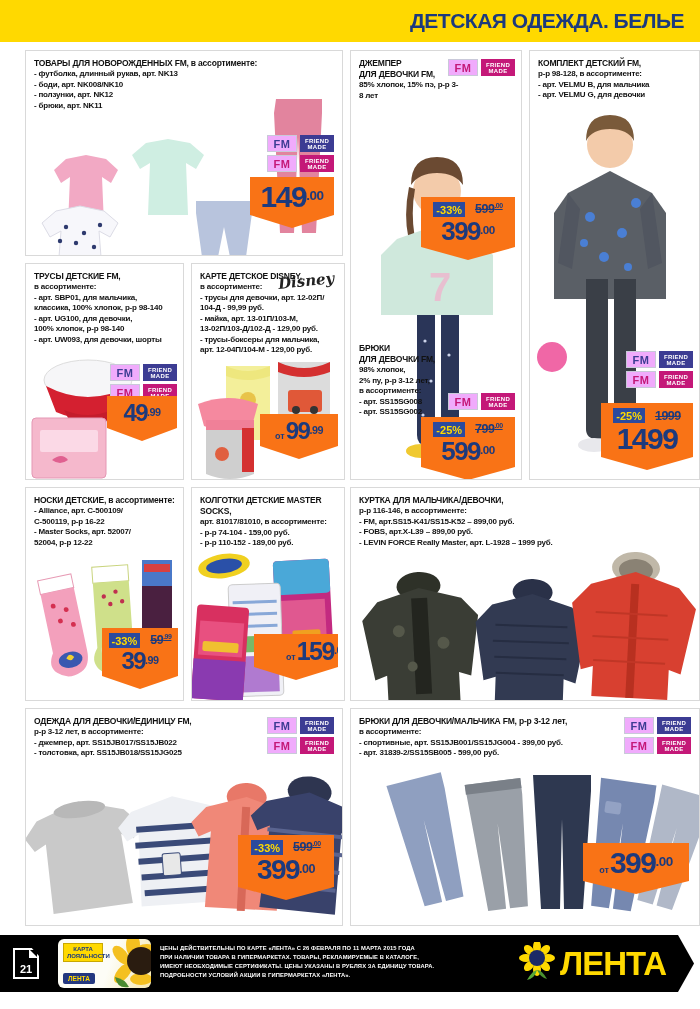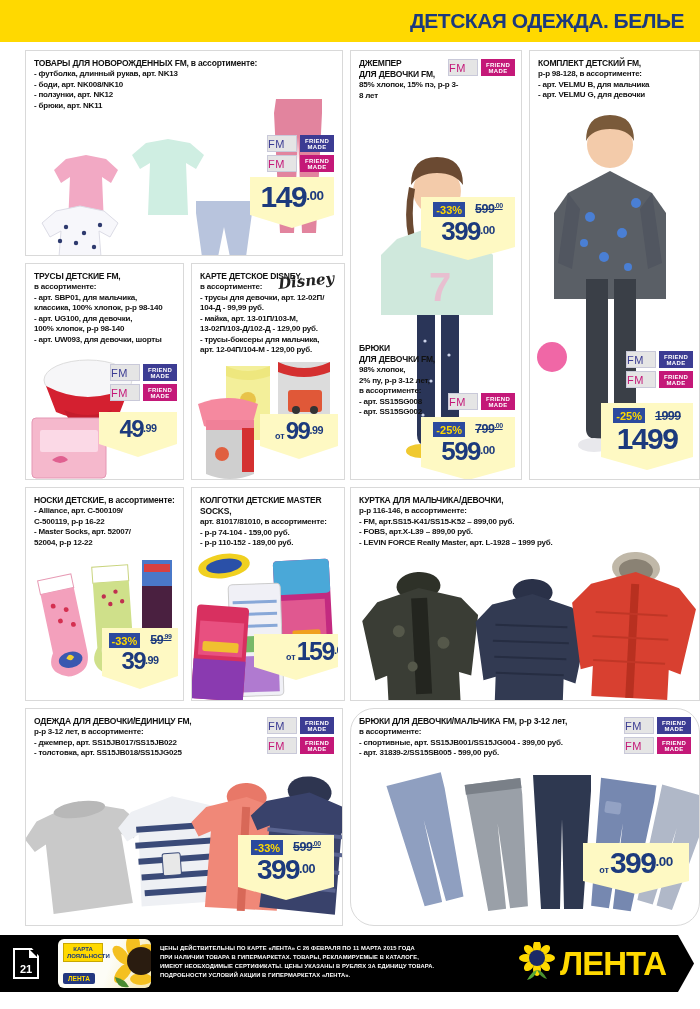--- a/index.html
+++ b/index.html
@@ -10,28 +10,28 @@
   .header h1 { position:absolute; right:16px; top:0; line-height:42px; font-size:21px;
     font-weight:800; color:#1c3a7d; letter-spacing:-0.5px; }
   
   .card { position:absolute; background:#fff; border:1px solid #d9d9d9; overflow:hidden; }
   .card .txt { position:absolute; left:8px; top:7px; color:#111; z-index:3; }
   .card .title { font-size:8.5px; font-weight:800; line-height:1.3; white-space:pre-line; letter-spacing:-0.2px;}
   .card .desc { font-size:8px; font-weight:700; line-height:1.32; white-space:pre-line; letter-spacing:-0.2px;}
   
   .fm-col { position:absolute; display:flex; flex-direction:column; gap:3px; z-index:4; }
   .fm-pair { display:flex; gap:3px; align-items:stretch; }
-  .fm-box { width:30px; height:17px; background:#e5e5e5; border:1px solid #c9c9d9; color:#3c3c93;
-    font-size:11px; font-weight:400; line-height:16px; letter-spacing:0.5px;}
+  .fm-box { width:30px; height:17px; background:#f0abfc; border:1px solid #c9c9d9; color:#3c3c93;
+    font-size:11px; font-weight:700; text-align:center; line-height:16px; letter-spacing:0.5px;}
   .friend-box { width:34px; height:17px; color:#fff; background:#3c3c93; font-size:6px; font-weight:800;
     text-align:center; line-height:1.15; padding-top:2.5px; letter-spacing:0.3px; }
   .fm-pair.magenta .fm-box { color:#c41878; }
   .fm-pair.magenta .friend-box { background:#c41878; }
   
-  .tag { position:absolute; background:#fef9c3; color:#1c3a7d; text-align:center;
+  .tag { position:absolute; background:#f97316; color:#1c3a7d; text-align:center;
     padding:5px 4px 16px; z-index:5;
     clip-path:polygon(0 0,100% 0,100% calc(100% - 13px),50% 100%,0 calc(100% - 13px)); }
   .row1 { display:flex; justify-content:center; align-items:center; gap:10px; margin-bottom:1px; }
   .disc { background:#2b4a9e; color:#ffd900; font-size:11px; font-weight:800; padding:1.5px 3px; }
   .old { font-size:12.5px; font-weight:800; text-decoration:line-through; letter-spacing:-0.5px; }
   .old sup { font-size:7px; }
   .big { font-weight:800; line-height:1; letter-spacing:-1.5px; white-space:nowrap; }
   .big .ot { font-size:9px; font-weight:800; letter-spacing:0; margin-right:1px; }
   .big sup { font-size:0.45em; vertical-align:0.5em; letter-spacing:-0.5px; }
   
@@ -233,21 +233,21 @@
   <div class="fm-col" style="right:6px;top:100px;">
     <div class="fm-pair">
         <span class="fm-box">FM</span>
         <span class="friend-box">FRIEND MADE</span>
       </div>
     <div class="fm-pair magenta">
         <span class="fm-box">FM</span>
         <span class="friend-box">FRIEND MADE</span>
       </div>
   </div>
-  <div class="tag" style="right:6px;top:148px;width:78px;">
+  <div class="tag" style="right:6px;top:132px;width:70px;">
     <div class="big" style="font-size:24px;"><span>49</span><sup>.99</sup></div>
   </div>
 </div>
 
 <div class="card" style="left:191px;top:263px;width:154px;height:217px;">
   <div class="disney">Disney</div>
   <svg class="photo" style="left:0;top:96px;width:154px;height:121px;" viewBox="0 0 154 121">
     <path d="M34 6 h44 v74 h-44 z" fill="#f3ef9a"></path>
     <path d="M34 6 q22 10 44 0 v10 q-22 8 -44 0z" fill="#eee77e"></path>
     <circle cx="56" cy="40" r="8" fill="#e8c34a"></circle>
@@ -458,21 +458,21 @@
   </div>
   <div class="tag" style="right:8px;top:126px;width:96px;">
     <div class="row1">
       <span class="disc">-33%</span>
       <span class="old"><span>599</span><sup>.00</sup></span>
     </div>
     <div class="big" style="font-size:28px;"><span>399</span><sup>.00</sup></div>
   </div>
 </div>
 
-<div class="card" style="left:350px;top:708px;width:350px;height:218px;border-radius:24px;">
+<div class="card" style="left:350px;top:708px;width:350px;height:218px;">
   <svg class="photo" style="left:0;top:50px;width:350px;height:168px;" viewBox="0 0 350 168">
     <g transform="rotate(-14 80 90)">
         <path d="M52 18 h56 v16 l-8 110 h-18 l-2 -84 -2 84 h-18 z" fill="#8f9fc0"></path>
       </g>
     <g transform="rotate(-7 150 92)">
         <path d="M122 22 h56 v16 l-8 112 h-18 l-2 -86 -2 86 h-18 z" fill="#9aa0a8"></path>
         <rect x="122" y="22" width="56" height="10" fill="#7a8088"></rect>
       </g>
     <g transform="rotate(0 210 92)">
         <path d="M182 16 h58 v16 l-8 118 h-19 l-2 -90 -2 90 h-19 z" fill="#2e3850"></path>

